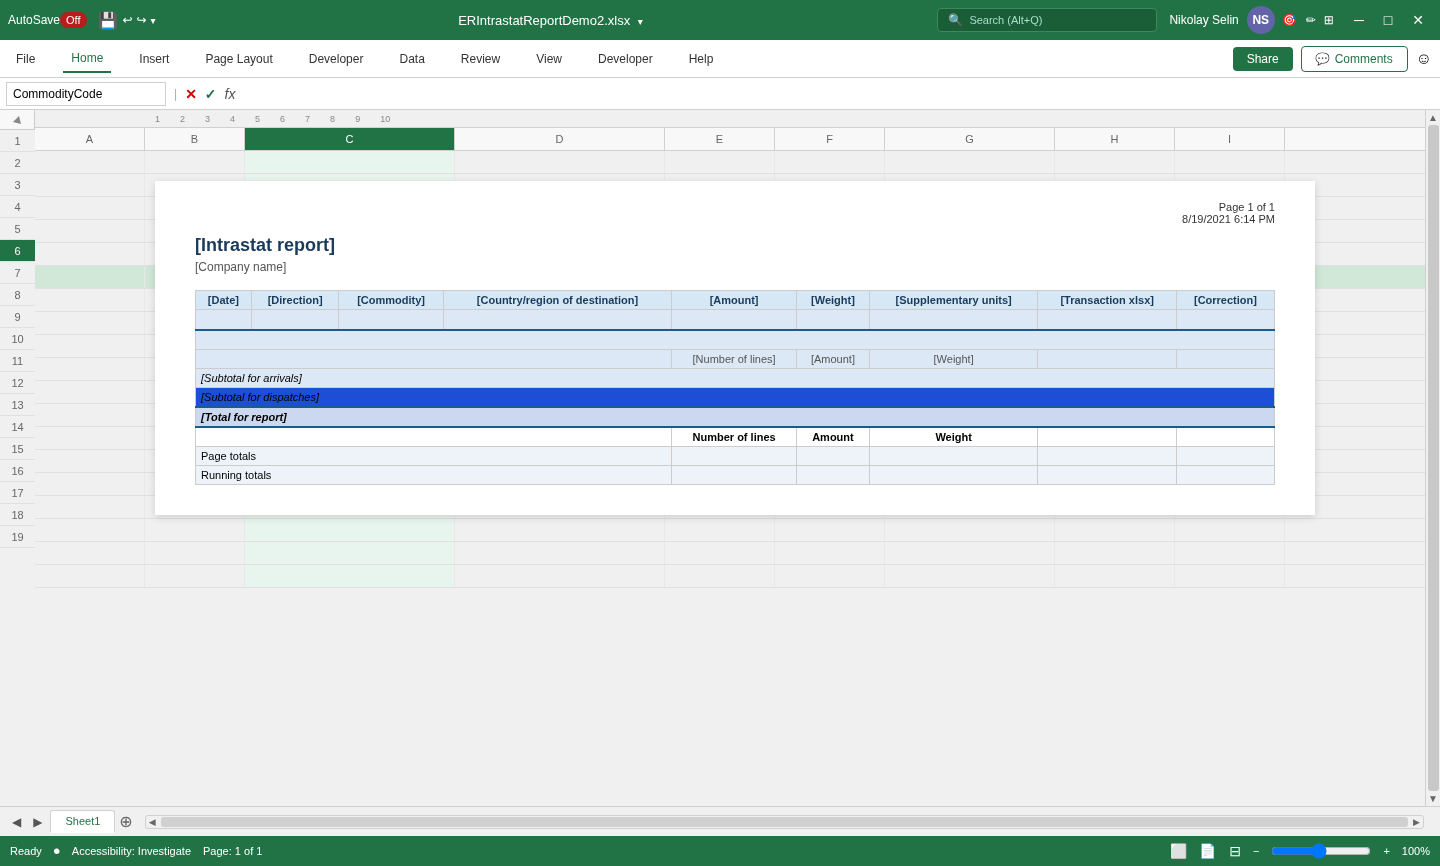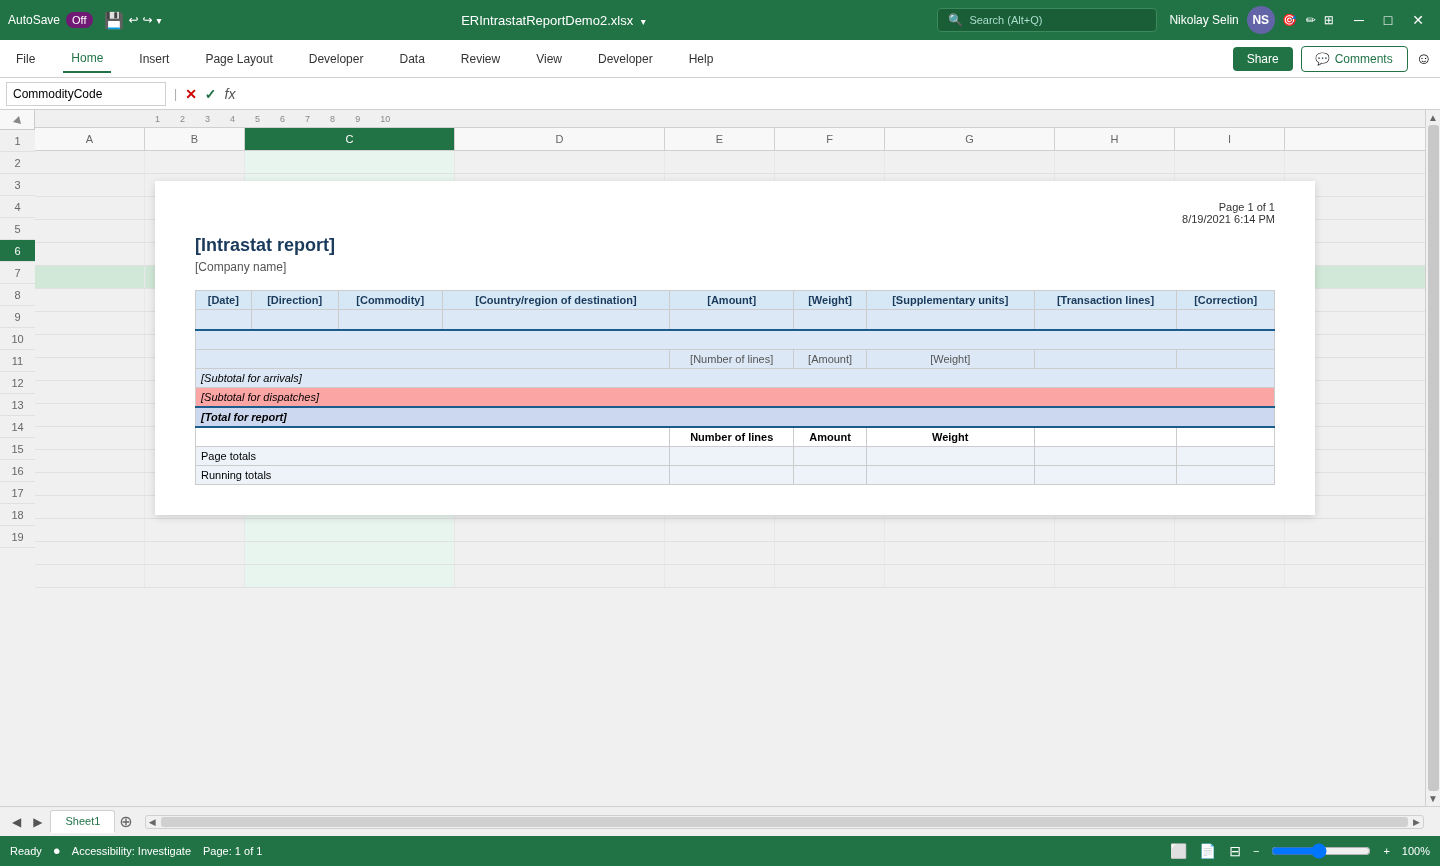--- a/index.html
+++ b/index.html
@@ -8,24 +8,24 @@
     
     #title-bar {
       height: 40px;
       background: #217346;
       display: flex;
       align-items: center;
       padding: 0 8px;
       color: white;
     }
     #title-bar .autosave {
-      display: flex; align-items: center; gap: 6px; font-size: 12px; margin-right: 12px;
+      display: flex; align-items: center; font-size: 12px; margin-right: 12px;
     }
     #title-bar .autosave-toggle {
-      background: #701a75; border-radius: 10px; padding: 2px 6px; font-size: 11px; display: flex; align-items: center; gap: 4px;
+      background: #b91c1c; border-radius: 10px; padding: 2px 6px; font-size: 11px; display: flex; align-items: center; gap: 4px;
     }
     #title-bar .undo-redo { display: flex; gap: 4px; align-items: center; margin-right: 8px; }
     #title-bar .file-name { flex: 1; text-align: center; font-size: 13px; font-weight: 500; }
     #title-bar .search-box {
       background: #1a5e38; border: 1px solid #3a8a5c; border-radius: 4px; padding: 4px 10px;
       display: flex; align-items: center; gap: 6px; width: 220px; color: #cde; font-size: 12px;
     }
     #title-bar .user-area { display: flex; align-items: center; gap: 8px; margin-left: 12px; }
     #title-bar .avatar { background: #6264a7; border-radius: 50%; width: 28px; height: 28px; display: flex; align-items: center; justify-content: center; font-weight: bold; font-size: 12px; }
     #title-bar .win-controls { display: flex; gap: 4px; margin-left: 12px; font-size: 14px; cursor: pointer; }
@@ -555,21 +555,21 @@
         <table class="doc-table">
           <thead>
             <tr class="header-row">
               <th>[Date]</th>
               <th>[Direction]</th>
               <th>[Commodity]</th>
               <th>[Country/region of destination]</th>
               <th>[Amount]</th>
               <th>[Weight]</th>
               <th>[Supplementary units]</th>
-              <th>[Transaction lines]</th>
+              <th>[Transaction xlsx]</th>
               <th>[Correction]</th>
             </tr>
           </thead>
           <tbody>
             <tr class="data-row">
               <td></td>
               <td></td>
               <td></td>
               <td></td>
               <td></td>
@@ -585,21 +585,21 @@
               <td colspan="4"></td>
               <td style="text-align:center; color:#555;">[Number of lines]</td>
               <td style="text-align:center; color:#555;">[Amount]</td>
               <td style="text-align:center; color:#555;">[Weight]</td>
               <td></td>
               <td></td>
             </tr>
             <tr style="background:#dce8f5;">
               <td colspan="9" style="font-style:italic;">[Subtotal for arrivals]</td>
             </tr>
-            <tr style="background:#fca5a5;">
+            <tr style="background:#1d4ed8;">
               <td colspan="9" style="font-style:italic;">[Subtotal for dispatches]</td>
             </tr>
             <tr style="background:#ccd8f0; border-top:2px solid #1a5c8c; border-bottom:2px solid #1a5c8c;">
               <td colspan="9" style="font-weight:bold; font-style:italic;">[Total for report]</td>
             </tr>
             <tr style="border-top:2px solid #1a5c8c;">
               <td colspan="4"></td>
               <td style="font-weight:bold; text-align:center;">Number of lines</td>
               <td style="font-weight:bold; text-align:center;">Amount</td>
               <td style="font-weight:bold; text-align:center;">Weight</td>

